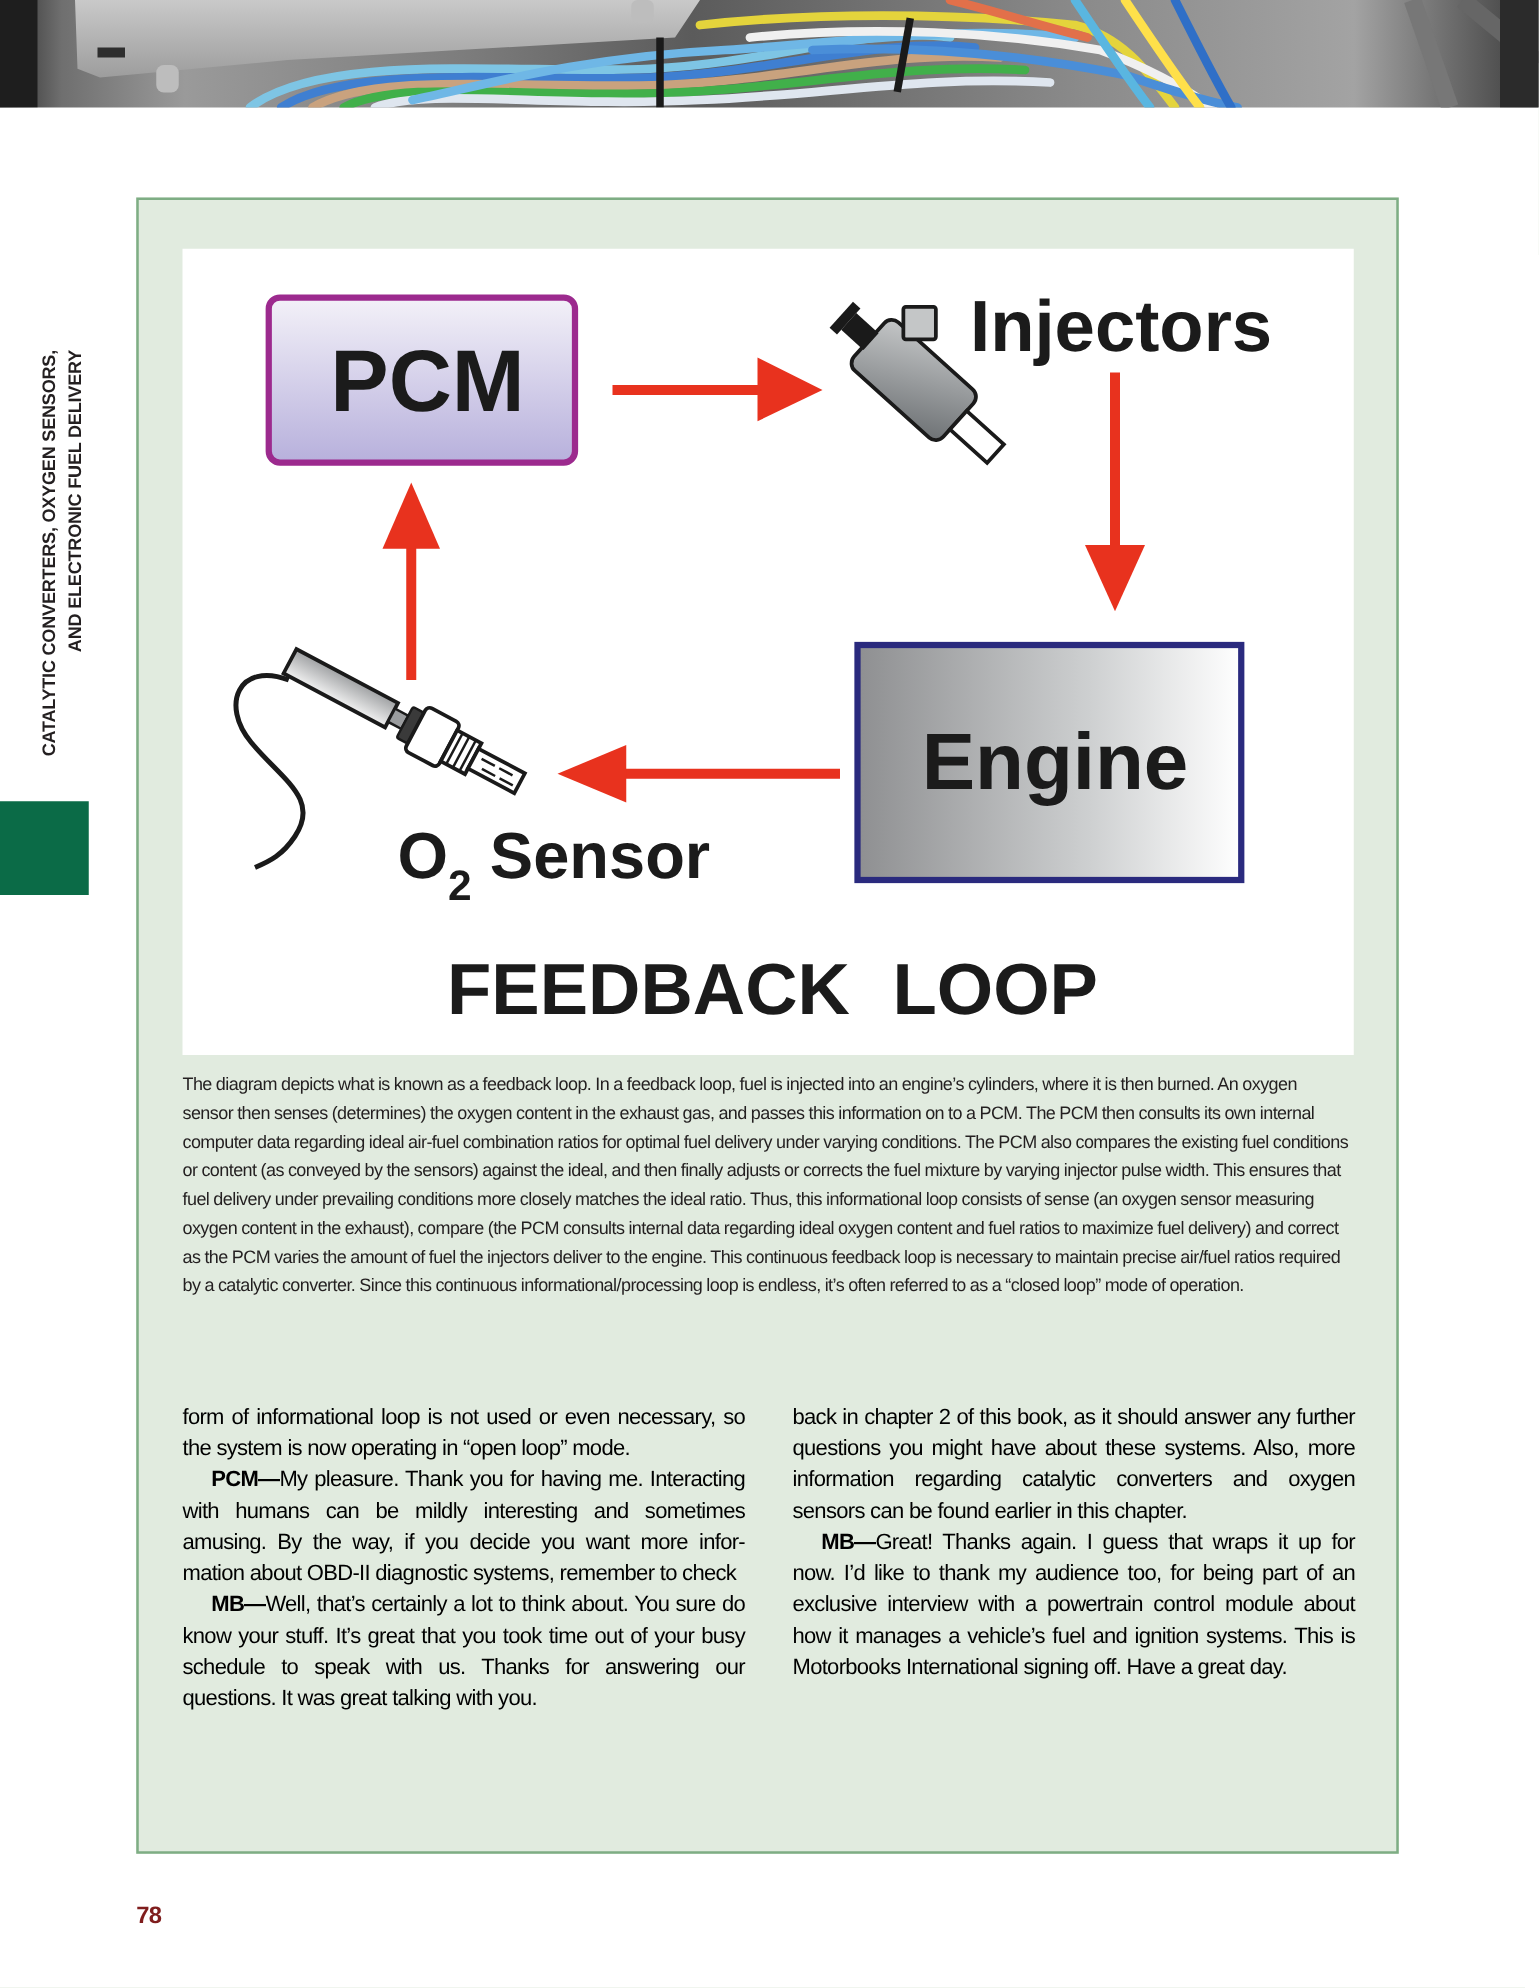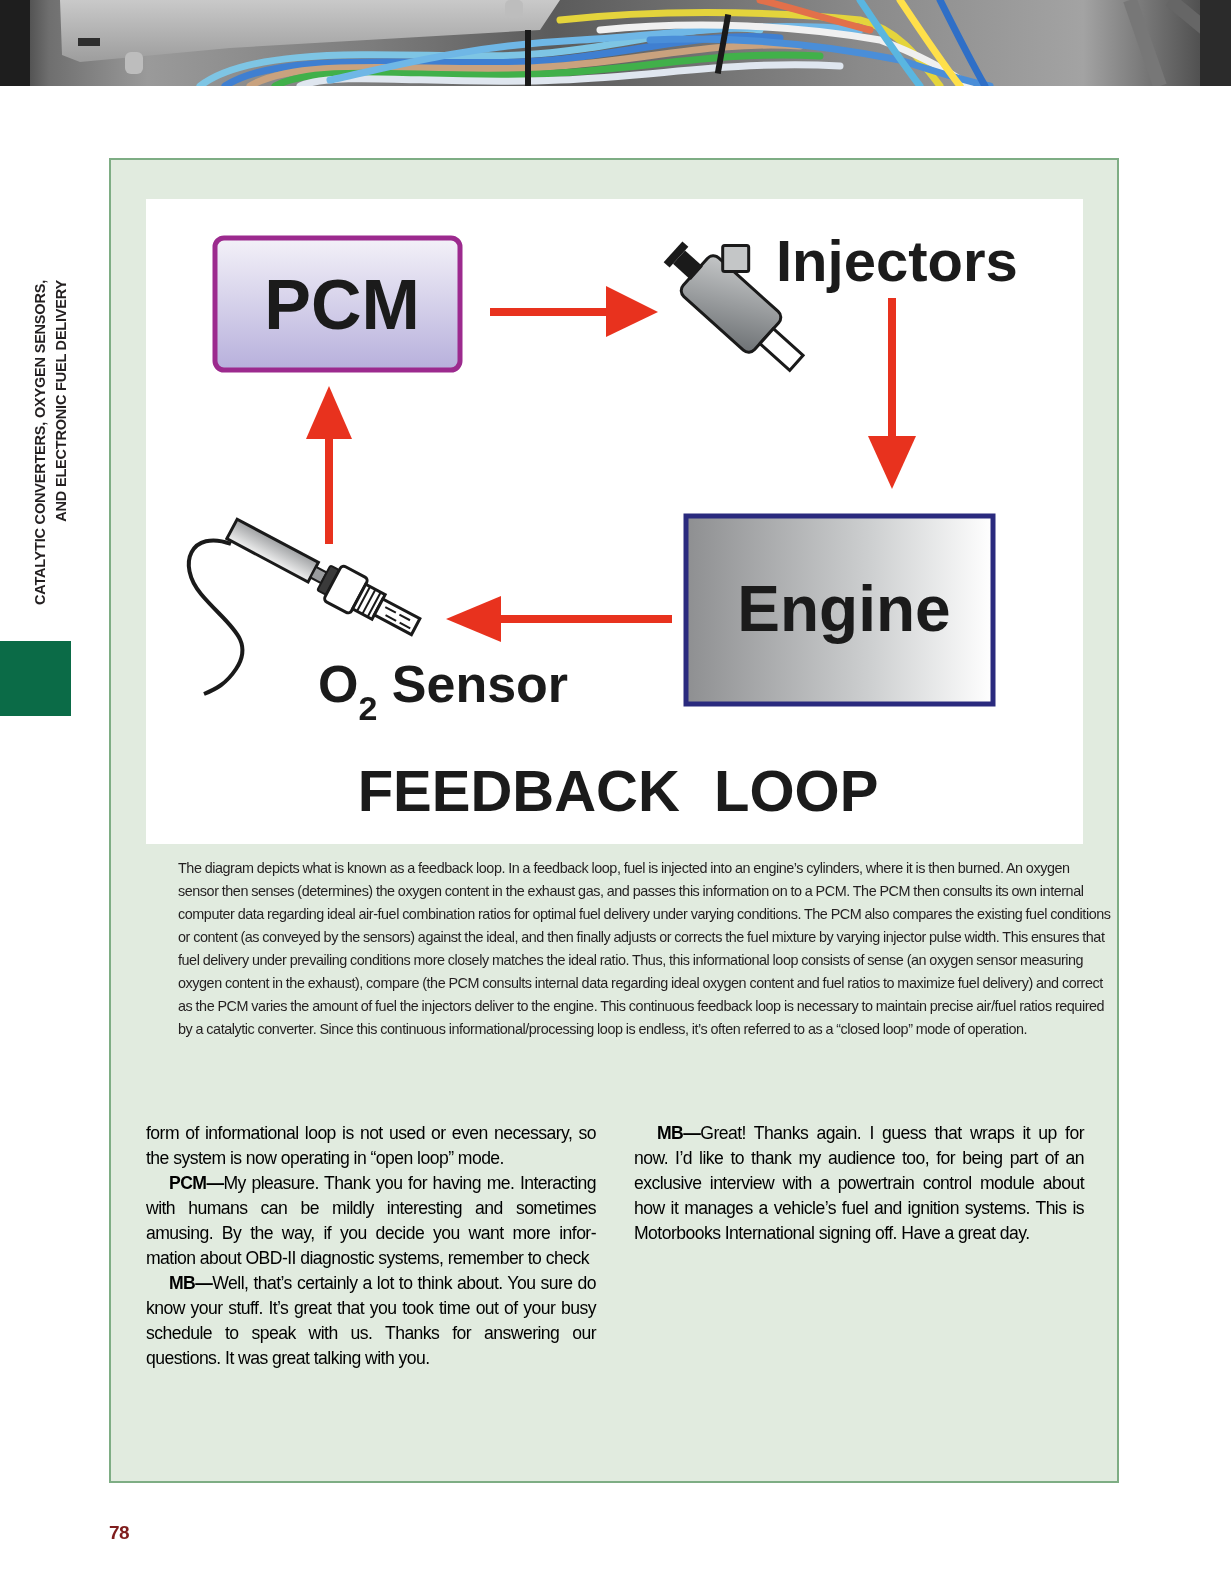--- a/index.html
+++ b/index.html
@@ -11,21 +11,21 @@
   .side-tab { position:absolute; left:0; top:641px; width:71px; height:75px; background:#0b6b47; }
   .side-title { position:absolute; left:30px; top:620px; transform-origin:0 0; transform:rotate(-90deg);
                 font-family:"Liberation Sans", sans-serif; font-weight:bold; font-size:14.5px; line-height:21px;
                 color:#231f20; white-space:nowrap; text-align:right; width:340px; letter-spacing:-0.2px; }
   .side-title span { display:block; }
   .sidebar-box { position:absolute; left:109px; top:158px; width:1010px; height:1325px; background:#e1ebdf;
                  border:2px solid #7ead84; box-sizing:border-box; }
   .figure { position:absolute; left:146px; top:199px; width:937px; height:645px; background:#ffffff; }
   .figure svg { position:absolute; left:0; top:0; }
   .caption { position:absolute; left:146px; top:857px; width:934px; font-family:"Liberation Sans", sans-serif;
-             font-size:14.4px; line-height:23px; color:#231f20; letter-spacing:-0.45px; word-spacing:-0.3px;margin-left:32px; }
+             font-size:14.4px; line-height:23px; color:#231f20; letter-spacing:-0.45px; word-spacing:-0.3px; }
   .col { position:absolute; top:1121px; width:450px; font-family:"Liberation Sans", sans-serif; font-size:17.6px;
          line-height:25px; color:#000000; text-align:justify; letter-spacing:-0.55px; }
   .col p { margin:0; }
   .col p.indent { text-indent:23px; }
   .col-left { left:146px; }
   .col-right { left:634px; }
   .speaker { font-weight:bold; }
   .page-number { position:absolute; left:109px; top:1522px; font-family:"Liberation Sans", sans-serif;
                  font-weight:bold; font-size:19px; color:#7f1d1d; letter-spacing:-0.5px; }
 </style>
@@ -165,16 +165,17 @@
 
 <div class="caption">The diagram depicts what is known as a feedback loop. In a feedback loop, fuel is injected into an engine’s cylinders, where it is then burned. An oxygen sensor then senses (determines) the oxygen content in the exhaust gas, and passes this information on to a PCM. The PCM then consults its own internal computer data regarding ideal air-fuel combination ratios for optimal fuel delivery under varying conditions. The PCM also compares the existing fuel conditions or content (as conveyed by the sensors) against the ideal, and then finally adjusts or corrects the fuel mixture by varying injector pulse width. This ensures that fuel delivery under prevailing conditions more closely matches the ideal ratio. Thus, this informational loop consists of sense (an oxygen sensor measuring oxygen content in the exhaust), compare (the PCM consults internal data regarding ideal oxygen content and fuel ratios to maximize fuel delivery) and correct as the PCM varies the amount of fuel the injectors deliver to the engine. This continuous feedback loop is necessary to maintain precise air/fuel ratios required by a catalytic converter. Since this continuous informational/processing loop is endless, it’s often referred to as a “closed loop” mode of operation.</div>
 
 <div class="col col-left">
   <p><span>form of informational loop is not used or even necessary, so the system is now operating in “open loop” mode.</span></p>
   <p class="indent"><span class="speaker">PCM—</span><span>My pleasure. Thank you for having me. Interacting with humans can be mildly interesting and sometimes amusing. By the way, if you decide you want more infor-mation about OBD-II diagnostic systems, remember to check</span></p>
   <p class="indent"><span class="speaker">MB—</span><span>Well, that’s certainly a lot to think about. You sure do know your stuff. It’s great that you took time out of your busy schedule to speak with us. Thanks for answering our questions. It was great talking with you.</span></p>
 </div>
 
 <div class="col col-right">
+  <p><span>back in chapter 2 of this book, as it should answer any further questions you might have about these systems. Also, more information regarding catalytic converters and oxygen sensors can be found earlier in this chapter.</span></p>
   <p class="indent"><span class="speaker">MB—</span><span>Great! Thanks again. I guess that wraps it up for now. I’d like to thank my audience too, for being part of an exclusive interview with a powertrain control module about how it manages a vehicle’s fuel and ignition systems. This is Motorbooks International signing off. Have a great day.</span></p>
 </div>
 
 <div class="page-number">78</div>
 
 </body></html>

